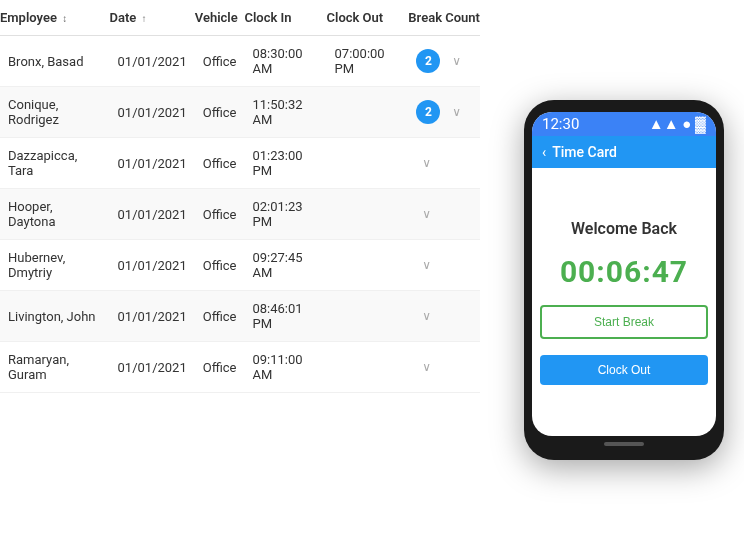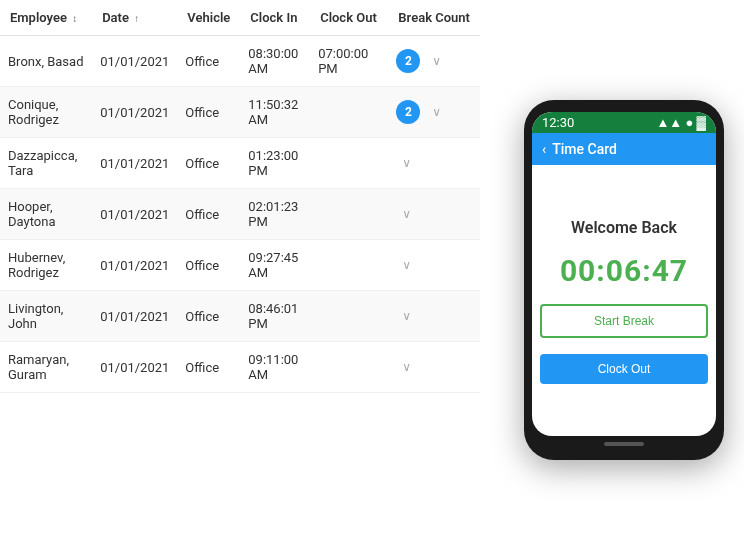--- a/index.html
+++ b/index.html
@@ -25,21 +25,21 @@
       border-collapse: collapse;
       font-size: 13px;
     }
 
     thead tr {
       background: #fff;
       border-bottom: 1px solid #e0e0e0;
     }
 
     thead th {
-      padding: 10px 10px;
+      padding: 10px 0;
       text-align: left;
       font-weight: 600;
       color: #333;
       font-size: 13px;
       white-space: nowrap;
       margin-left: 7px;
     }
 
     thead th .sort-icon {
       font-size: 10px;
@@ -108,26 +108,26 @@
     .phone-screen {
       background: #fff;
       border-radius: 20px;
       flex: 1;
       overflow: hidden;
       display: flex;
       flex-direction: column;
     }
 
     .phone-status-bar {
-      background: #15803d;
+      background: #3b82f6;
       display: flex;
       justify-content: space-between;
       align-items: center;
       padding: 3px 10px;
-      font-size: 13px;
+      font-size: 15px;
       color: #fff;
     }
 
     .phone-nav-bar {
       background: #2196F3;
       display: flex;
       align-items: center;
       padding: 8px 10px;
       gap: 6px;
     }
@@ -274,21 +274,21 @@
           <td>Office</td>
           <td>02:01:23 PM</td>
           <td></td>
           <td>
             <div class="break-count-cell">
               <span class="chevron-down">∨</span>
             </div>
           </td>
         </tr>
         <tr>
-          <td>Hubernev, Rodrigez</td>
+          <td>Hubernev, Dmytriy</td>
           <td>01/01/2021</td>
           <td>Office</td>
           <td>09:27:45 AM</td>
           <td></td>
           <td>
             <div class="break-count-cell">
               <span class="chevron-down">∨</span>
             </div>
           </td>
         </tr>

